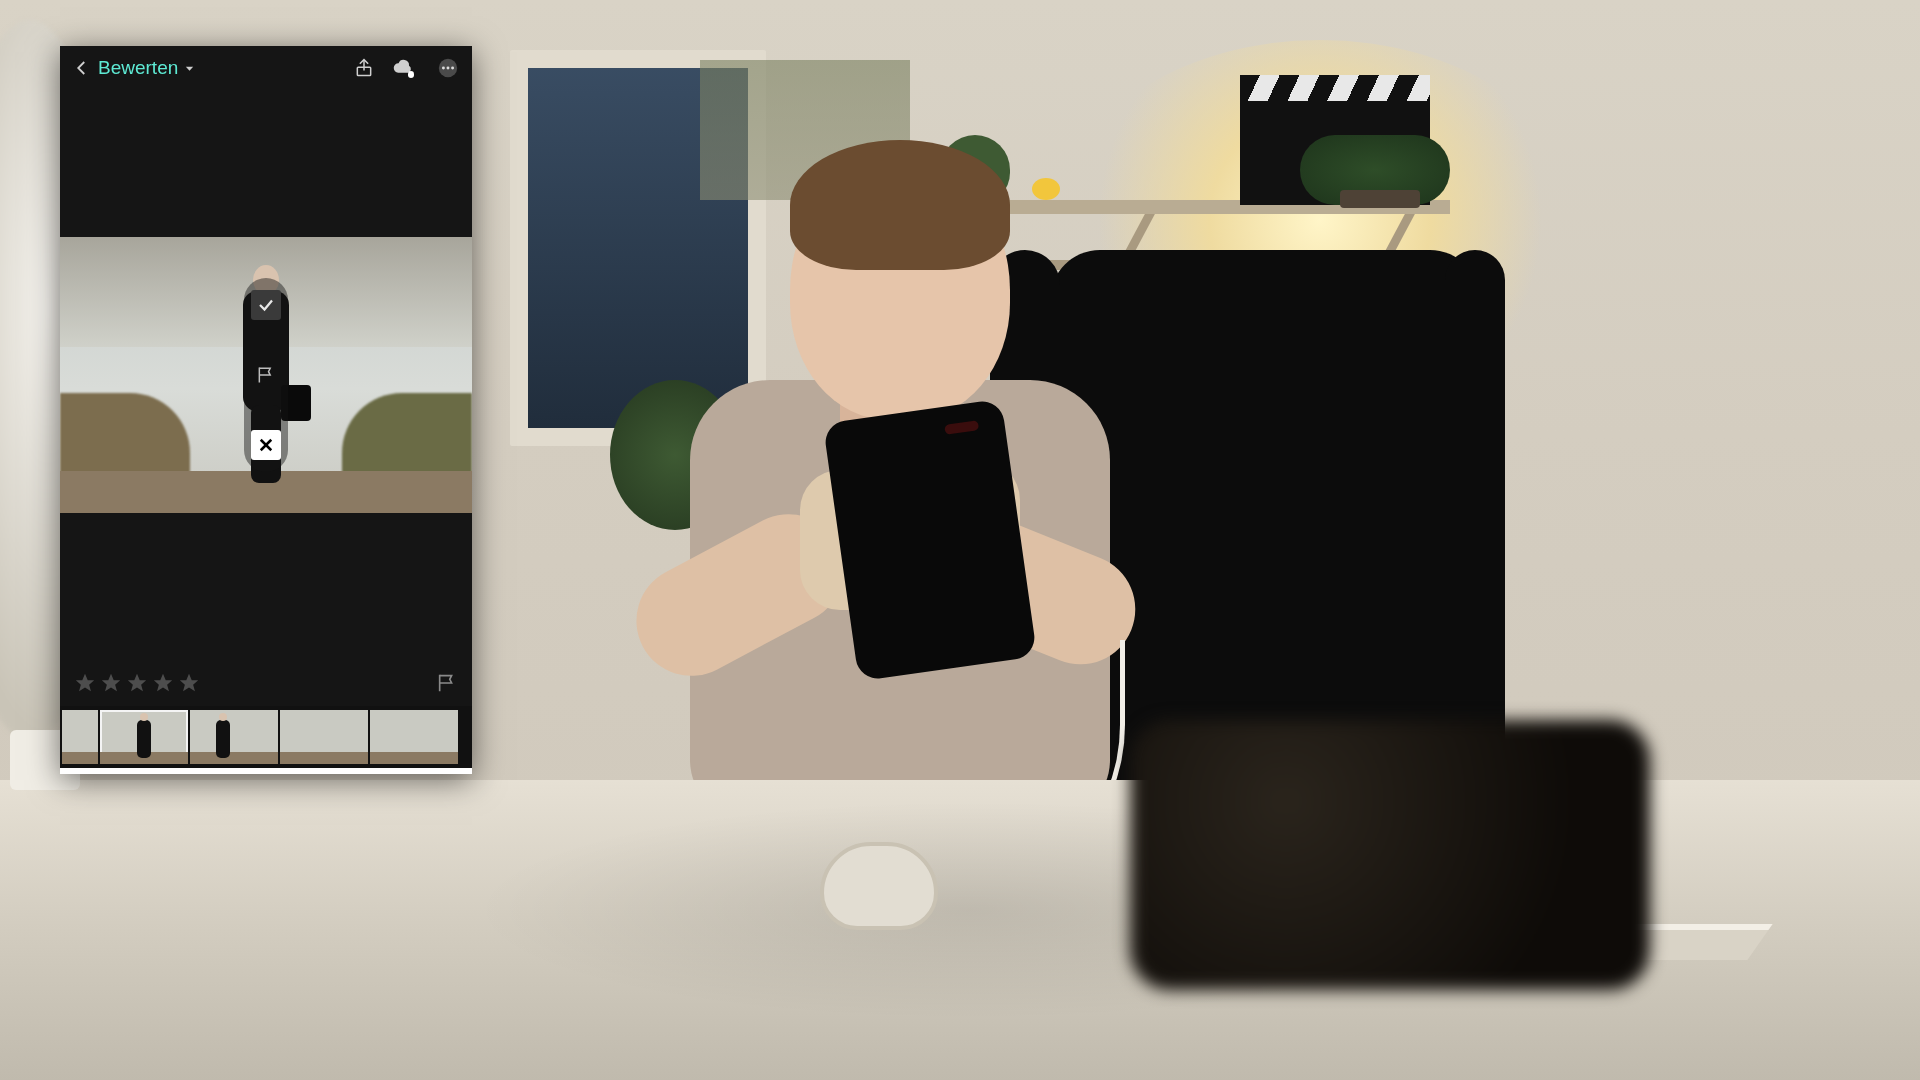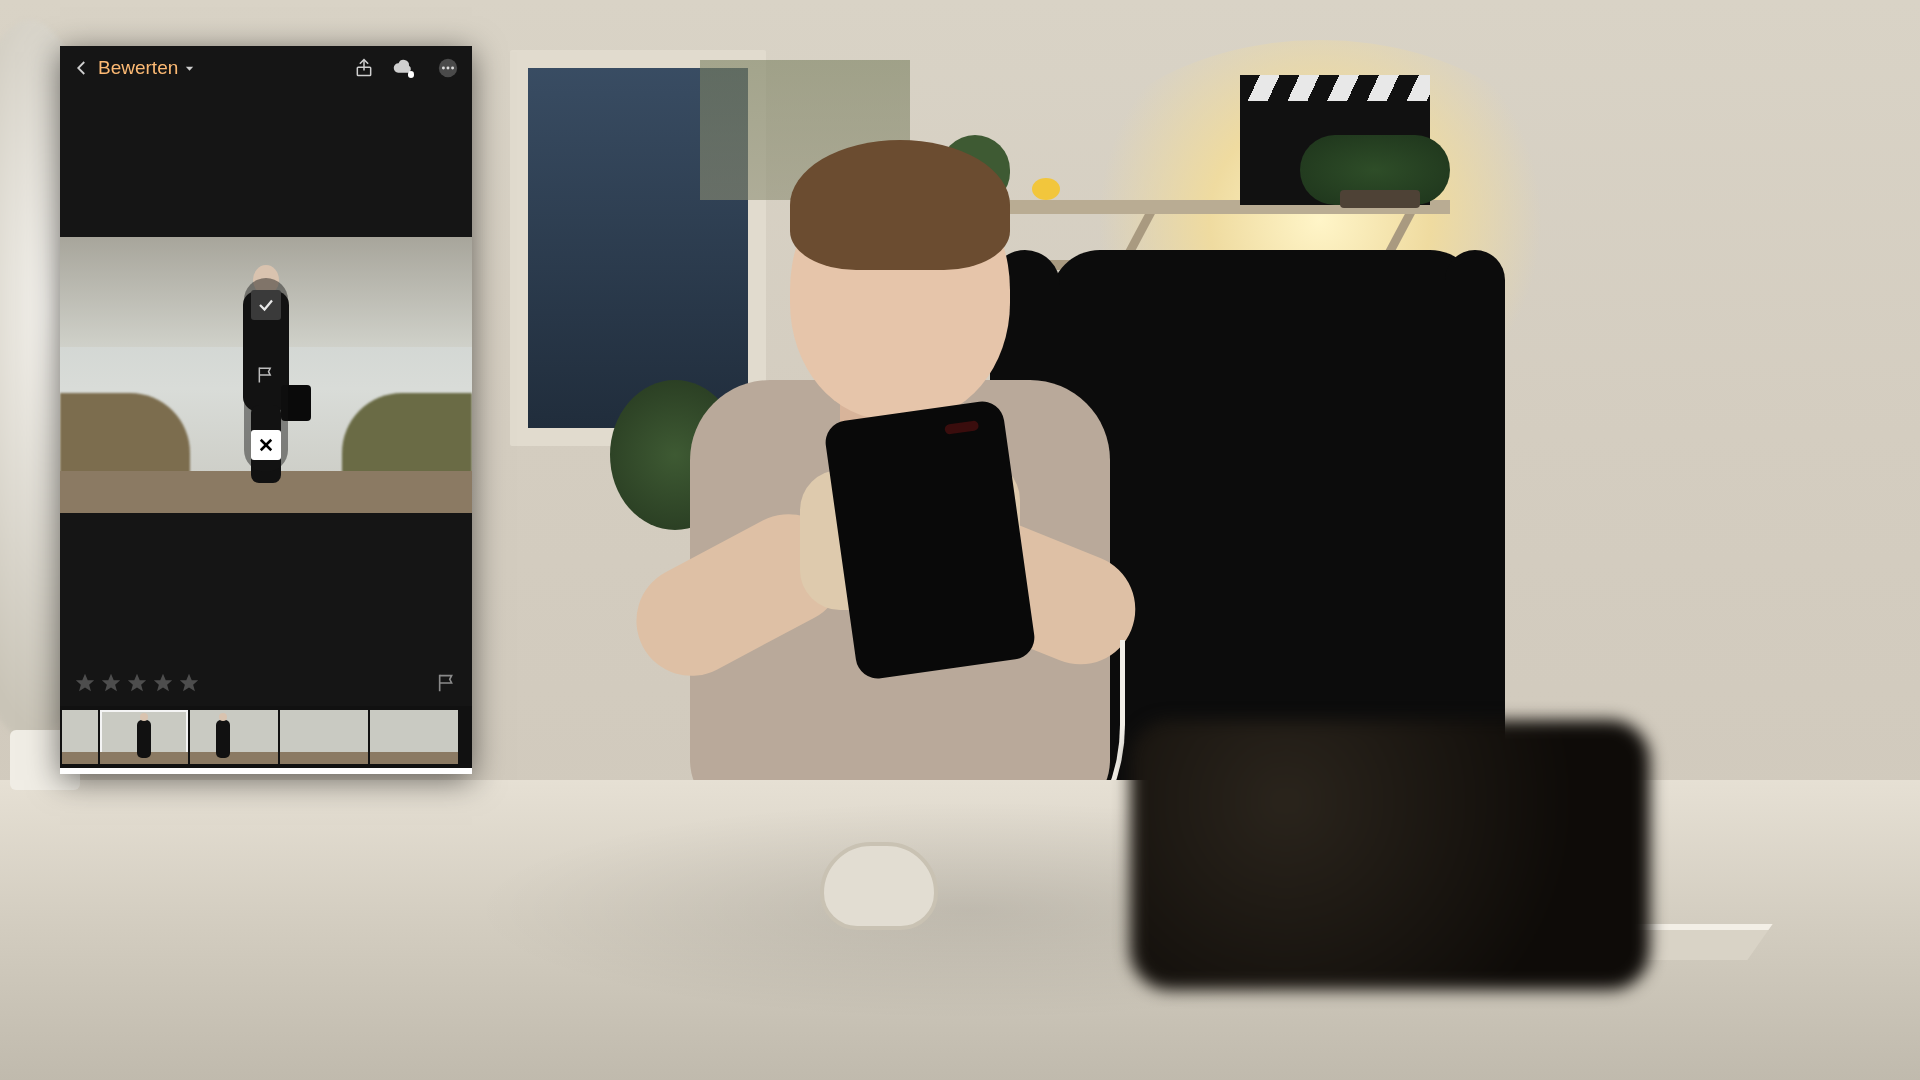--- a/index.html
+++ b/index.html
@@ -44,21 +44,21 @@
   .hand-l{position:absolute;left:240px;top:350px;width:120px;height:140px;background:#decaad;border-radius:40px;}
   .hand-r{position:absolute;left:330px;top:340px;width:130px;height:150px;background:#decaad;border-radius:40px;}
   .phone{position:absolute;left:280px;top:290px;width:180px;height:260px;background:#090909;border-radius:22px;transform:rotate(-8deg);}
   .phone::before{content:"";position:absolute;left:120px;top:18px;width:34px;height:10px;background:#3a0d0d;border-radius:5px;}
   .cable{position:absolute;left:300px;top:520px;width:260px;height:260px;border:5px solid #f2efe8;border-top:none;border-left:none;border-radius:0 0 180px 0;}
 
   
   .phonecap{position:absolute;left:60px;top:46px;width:412px;height:728px;background:#151515;display:flex;flex-direction:column;box-shadow:0 6px 30px rgba(0,0,0,.55);}
   .topbar{height:44px;display:flex;align-items:center;padding:0 10px 0 6px;color:#d5d5d5;}
   .back{width:32px;height:32px;display:flex;align-items:center;justify-content:center;cursor:pointer;}
-  .mode{font-size:19px;color:#fdba74;display:flex;align-items:center;gap:6px;cursor:pointer;}
+  .mode{font-size:19px;color:#5eead4;display:flex;align-items:center;gap:6px;cursor:pointer;}
   .spacer{flex:1;}
   .tbicon{width:28px;height:28px;display:flex;align-items:center;justify-content:center;margin-left:14px;cursor:pointer;color:#cfcfcf;}
   .canvas{position:relative;flex:1;background:#151515;display:flex;align-items:center;justify-content:center;}
   .photo{position:relative;width:100%;height:276px;overflow:hidden;}
   .sky{position:absolute;inset:0;background:linear-gradient(180deg,#c6ccca 0%,#d9dcd8 55%,#c9c9c1 100%);}
   .water{position:absolute;left:0;right:0;top:0;height:110px;background:linear-gradient(180deg,#a4a196 0%,#cfd0c8 100%);opacity:.9;}
   .shore-l{position:absolute;left:0;bottom:30px;width:130px;height:90px;background:#7c6d4e;border-radius:0 60px 0 0;filter:blur(1px);}
   .shore-r{position:absolute;right:0;bottom:30px;width:130px;height:90px;background:#6a6b45;border-radius:60px 0 0 0;filter:blur(1px);}
   .ground{position:absolute;left:0;right:0;bottom:0;height:42px;background:#8b7a63;}
   .subject{position:absolute;left:50%;top:28px;transform:translateX(-50%);width:58px;height:220px;}

